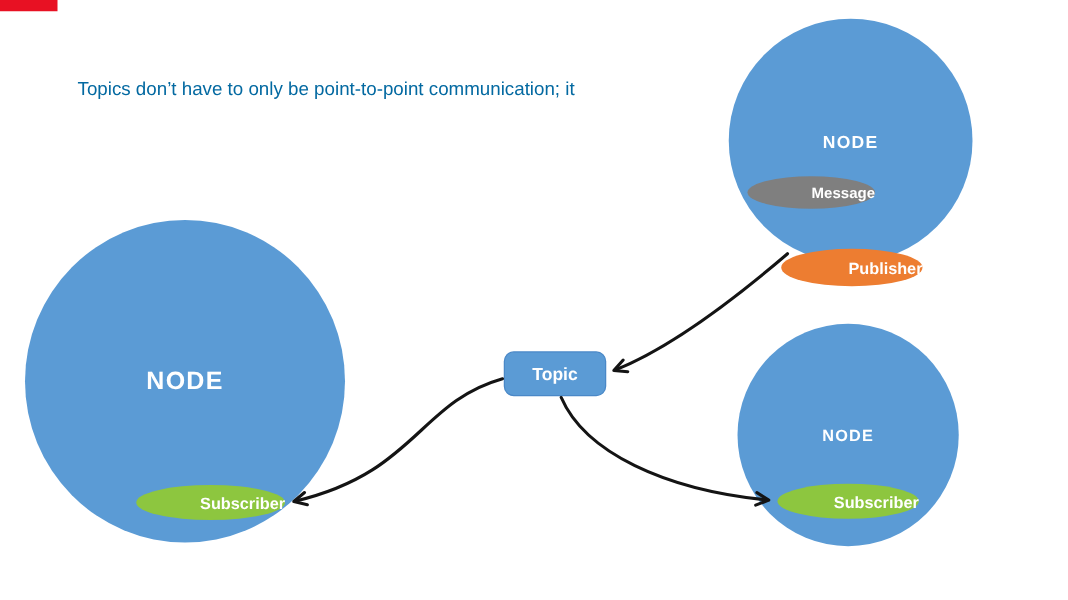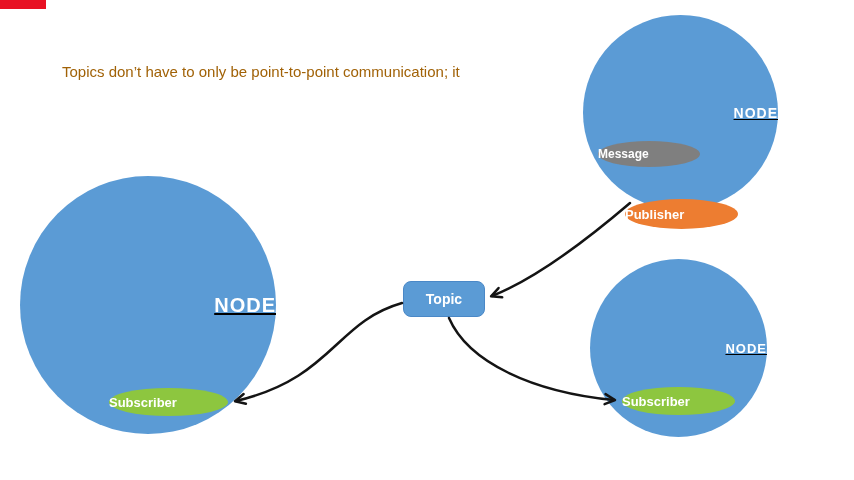--- a/index.html
+++ b/index.html
@@ -14,49 +14,48 @@
   .red-bar {
     position: absolute;
     left: 0; top: 0;
     width: 46px; height: 9px;
   }
   .caption {
     position: absolute;
     left: 62px; top: 60px;
     width: 430px;
     font-size: 15px;
-    color: #a16207;
+    color: #0369a1;
     line-height: 1.6;
   }
   .circle {
     position: absolute;
     border-radius: 50%;
     display: flex;
     align-items: center;
-    justify-content: flex-end;
-    text-decoration: underline;
+    justify-content: center;
   }
   .circle-left  { left: 20px;  top: 176px; width: 256px; height: 258px; }
   .circle-tr    { left: 583px; top: 15px;  width: 195px; height: 195px; }
   .circle-br    { left: 590px; top: 259px; width: 177px; height: 178px; }
   .node-label {
     color: #ffffff;
     font-weight: bold;
     letter-spacing: 1px;
     user-select: none;
   }
   .node-label-lg { font-size: 20px; }
   .node-label-md { font-size: 14px; }
   .node-label-sm { font-size: 13px; }
   .pill {
     position: absolute;
     border-radius: 50%;
     display: flex;
     align-items: center;
-    justify-content: flex-start;
+    justify-content: flex-end;
     color: #ffffff;
     font-weight: bold;
   }
   .pill-message    { left: 598px; top: 141px; width: 102px; height: 26px; font-size: 12px; }
   .pill-publisher  { left: 625px; top: 167px; width: 113px; height: 30px; font-size: 13px; }
   .pill-sub-left   { left: 109px; top: 388px; width: 119px; height: 28px; font-size: 13px; }
   .pill-sub-right  { left: 622px; top: 387px; width: 113px; height: 28px; font-size: 13px; }
   .topic-box {
     position: absolute;
     left: 403px; top: 281px;

